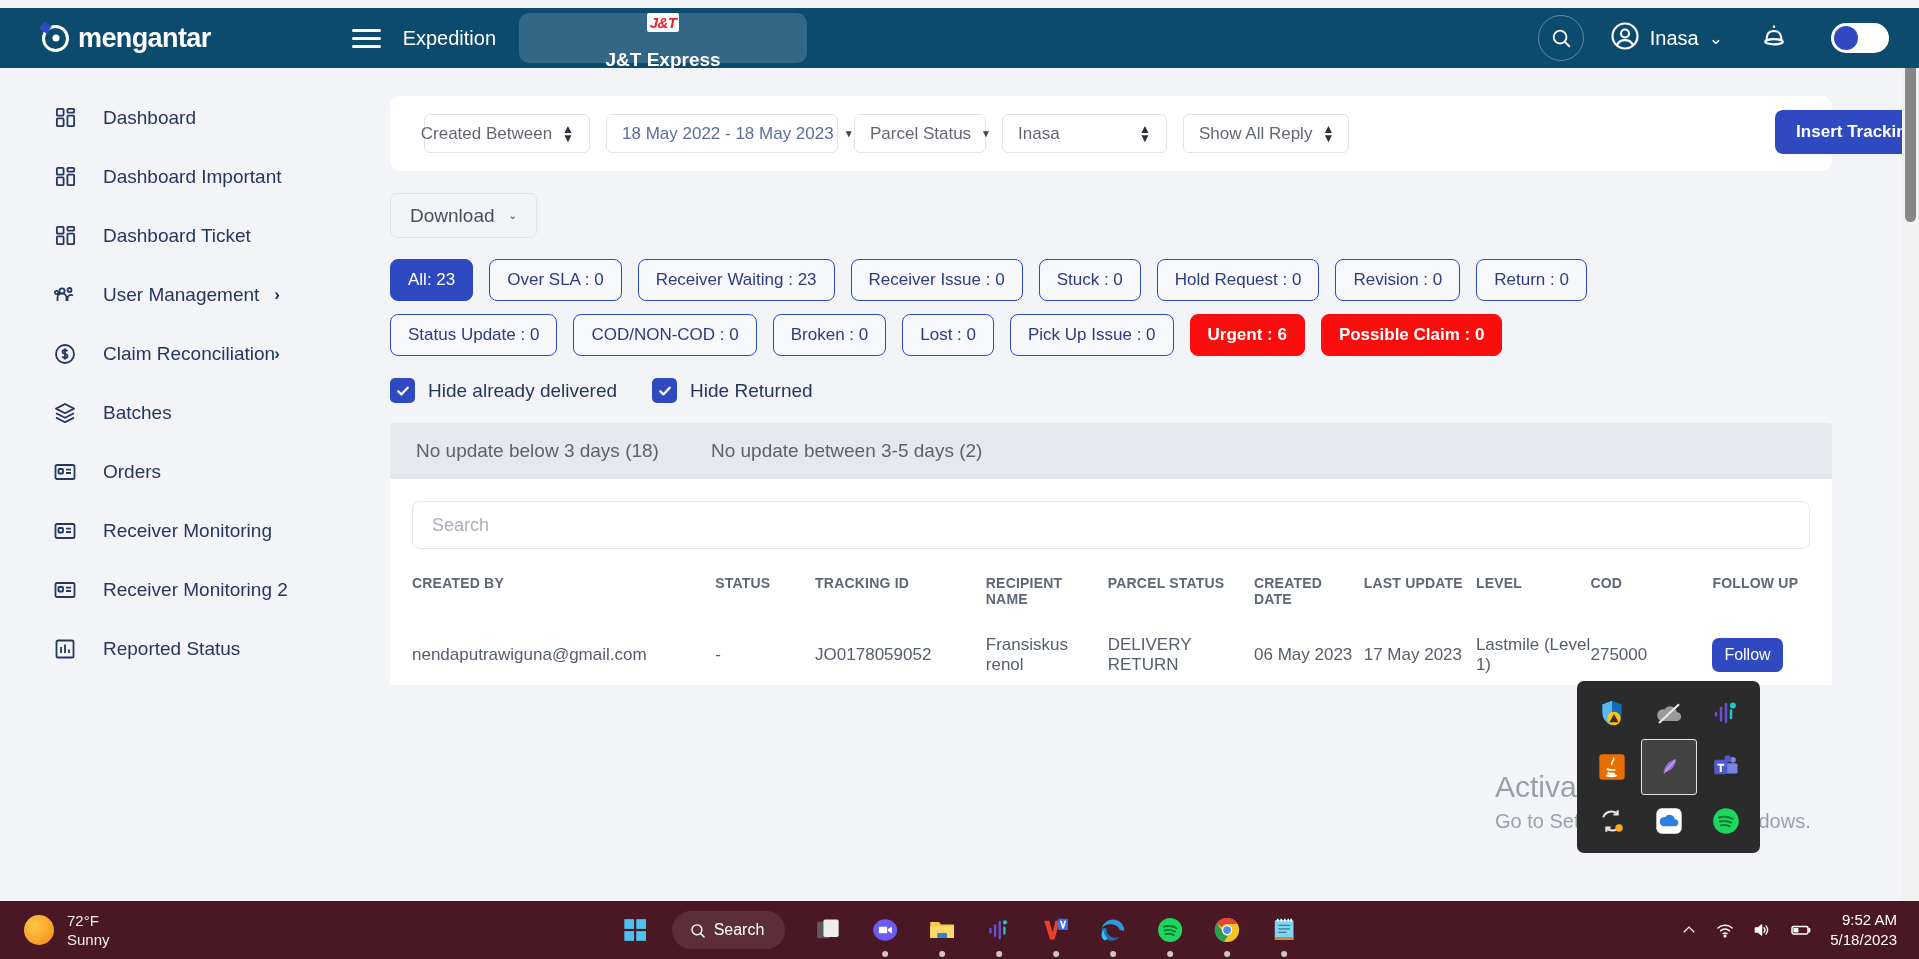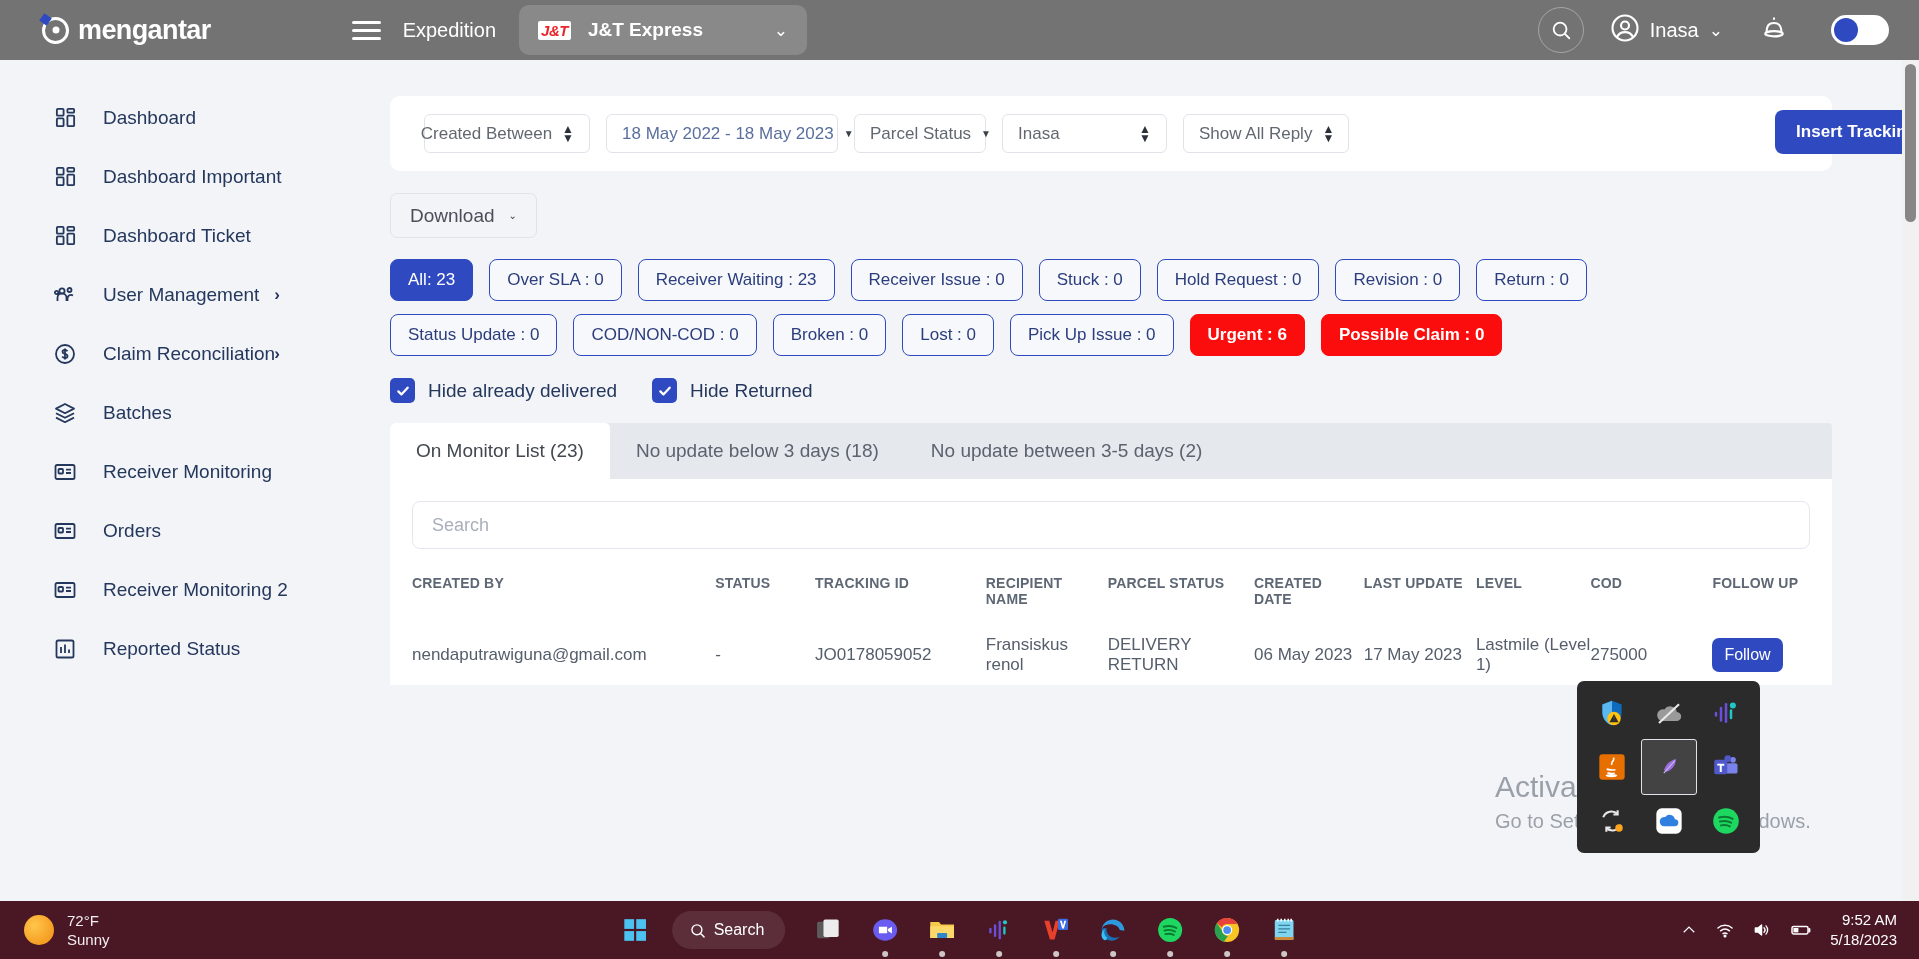--- a/index.html
+++ b/index.html
@@ -6,22 +6,22 @@
   html, body {
     width: 1919px; height: 959px;
     font-family: "Liberation Sans", sans-serif;
     overflow: hidden;
     background: #f3f4f8;
   }
   .screen { position: relative; width: 1919px; height: 959px; }
 
   
   .topnav {
-    position: absolute; top: 0; left: 0; width: 1919px; height: 60px;
-    background: #737373; display: flex; align-items: center;
+    position: absolute; top: 8px; left: 0; width: 1919px; height: 60px;
+    background: #0c4a6e; display: flex; align-items: center;
     z-index: 40;
   }
   .brand { display: flex; align-items: center; gap: 9px; margin-left: 42px; }
   .brand-mark {
     width: 27px; height: 27px; border-radius: 50%;
     border: 3px solid #ffffff; position: relative;
   }
   .brand-mark::after {
     content: ""; position: absolute; left: 50%; top: 50%;
     transform: translate(-50%,-50%);
@@ -33,21 +33,21 @@
   }
   .brand-text {
     color: #fff; font-size: 27px; font-weight: bold; letter-spacing: -0.6px;
   }
   .hamburger { margin-left: 141px; width: 29px; display: flex; flex-direction: column; gap: 5px; cursor: pointer; }
   .hamburger span { display: block; height: 3px; background: #fff; border-radius: 2px; }
   .nav-exp { color: #fff; font-size: 20px; margin-left: 22px; }
   .exp-pill {
     margin-left: 23px; height: 50px; min-width: 288px;
     background: rgba(255,255,255,0.16); border-radius: 10px;
-    display: flex; align-items: center; padding: 0 19px; gap: 17px; cursor: pointer;
+    display: flex; align-items: center; padding: 0 19px; gap: 17px; cursor: pointer; flex-direction: column;
   }
   .jt-logo {
     color: #e8262c; font-size: 15px; font-weight: bold; font-style: italic;
     letter-spacing: -0.5px; background: #fff; padding: 1px 3px; border-radius: 2px;
   }
   .exp-name { color: #fff; font-size: 19px; font-weight: bold; }
   .exp-caret { margin-left: auto; color: #fff; font-size: 17px; }
 
   .nav-right { margin-left: auto; display: flex; align-items: center; gap: 0; padding-right: 30px; }
   .icon-circle {
@@ -347,32 +347,32 @@
     </div>
 
     <div class="side-item">
       <span class="side-icon">
         <svg width="24" height="24" viewBox="0 0 24 24" fill="none" stroke="#24375c" stroke-width="1.8">
           <rect x="2.5" y="5" width="19" height="14" rx="1.6"></rect>
             <rect x="5.5" y="9" width="4.5" height="4.5" rx="0.8"></rect>
           <path d="M13 9.6h5M13 13h5"></path>
         </svg>
       </span>
-      <span>Receiver Monitoring</span>
+      <span>Orders</span>
     </div>
 
     <div class="side-item">
       <span class="side-icon">
         <svg width="24" height="24" viewBox="0 0 24 24" fill="none" stroke="#24375c" stroke-width="1.8">
           <rect x="2.5" y="5" width="19" height="14" rx="1.6"></rect>
             <rect x="5.5" y="9" width="4.5" height="4.5" rx="0.8"></rect>
           <path d="M13 9.6h5M13 13h5"></path>
         </svg>
       </span>
-      <span>Orders</span>
+      <span>Receiver Monitoring</span>
     </div>
 
     <div class="side-item">
       <span class="side-icon">
         <svg width="24" height="24" viewBox="0 0 24 24" fill="none" stroke="#24375c" stroke-width="1.8">
           <rect x="2.5" y="5" width="19" height="14" rx="1.6"></rect>
             <rect x="5.5" y="9" width="4.5" height="4.5" rx="0.8"></rect>
           <path d="M13 9.6h5M13 13h5"></path>
         </svg>
       </span>
@@ -453,21 +453,20 @@
           <svg width="16" height="16" viewBox="0 0 24 24" fill="none" stroke="#ffffff" stroke-width="3.4" stroke-linecap="round" stroke-linejoin="round">
               <path d="M5 12.5l4.6 4.6L19 7"></path>
             </svg>
         </span>
         <span class="chk-label">Hide Returned</span>
       </div>
     </div>
 
     <div class="tabs-area">
       <div class="tabs">
-        <div class="tab active">On Monitor List (23)</div>
         <div class="tab">No update below 3 days (18)</div>
         <div class="tab">No update between 3-5 days (2)</div>
       </div>
     </div>
 
     <div class="table-card">
       <div class="search-box">
         <span>Search</span>
       </div>
 

